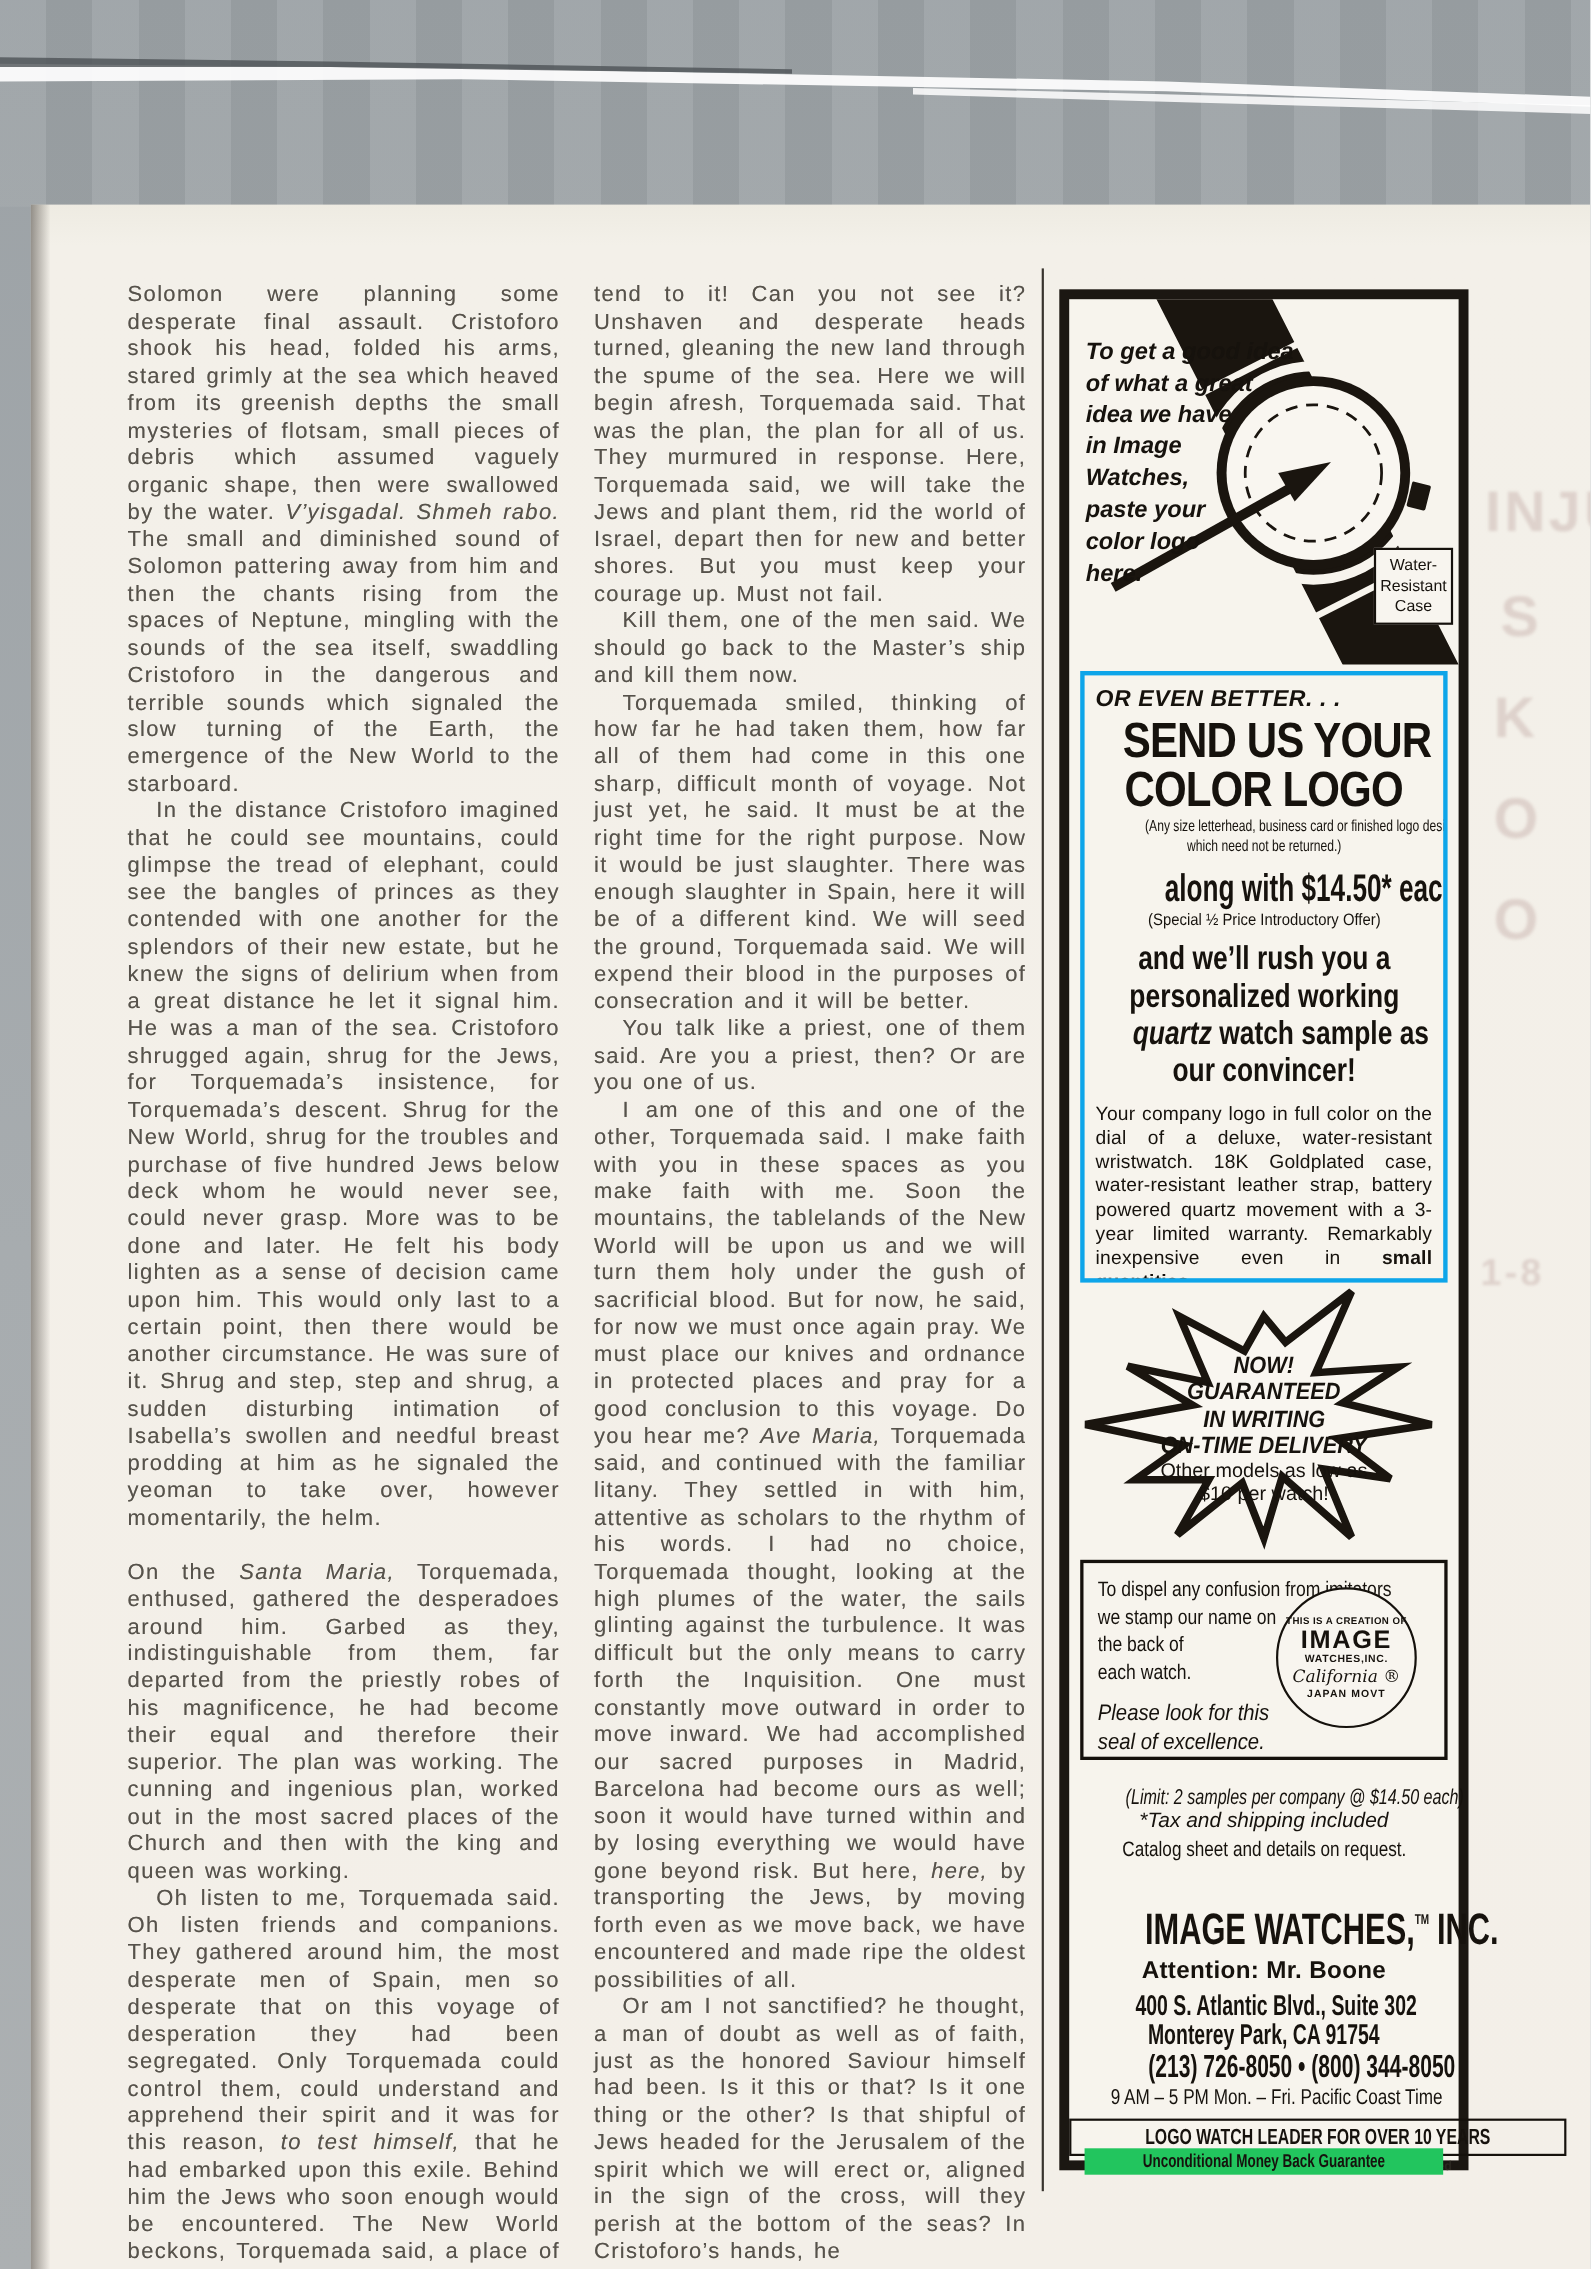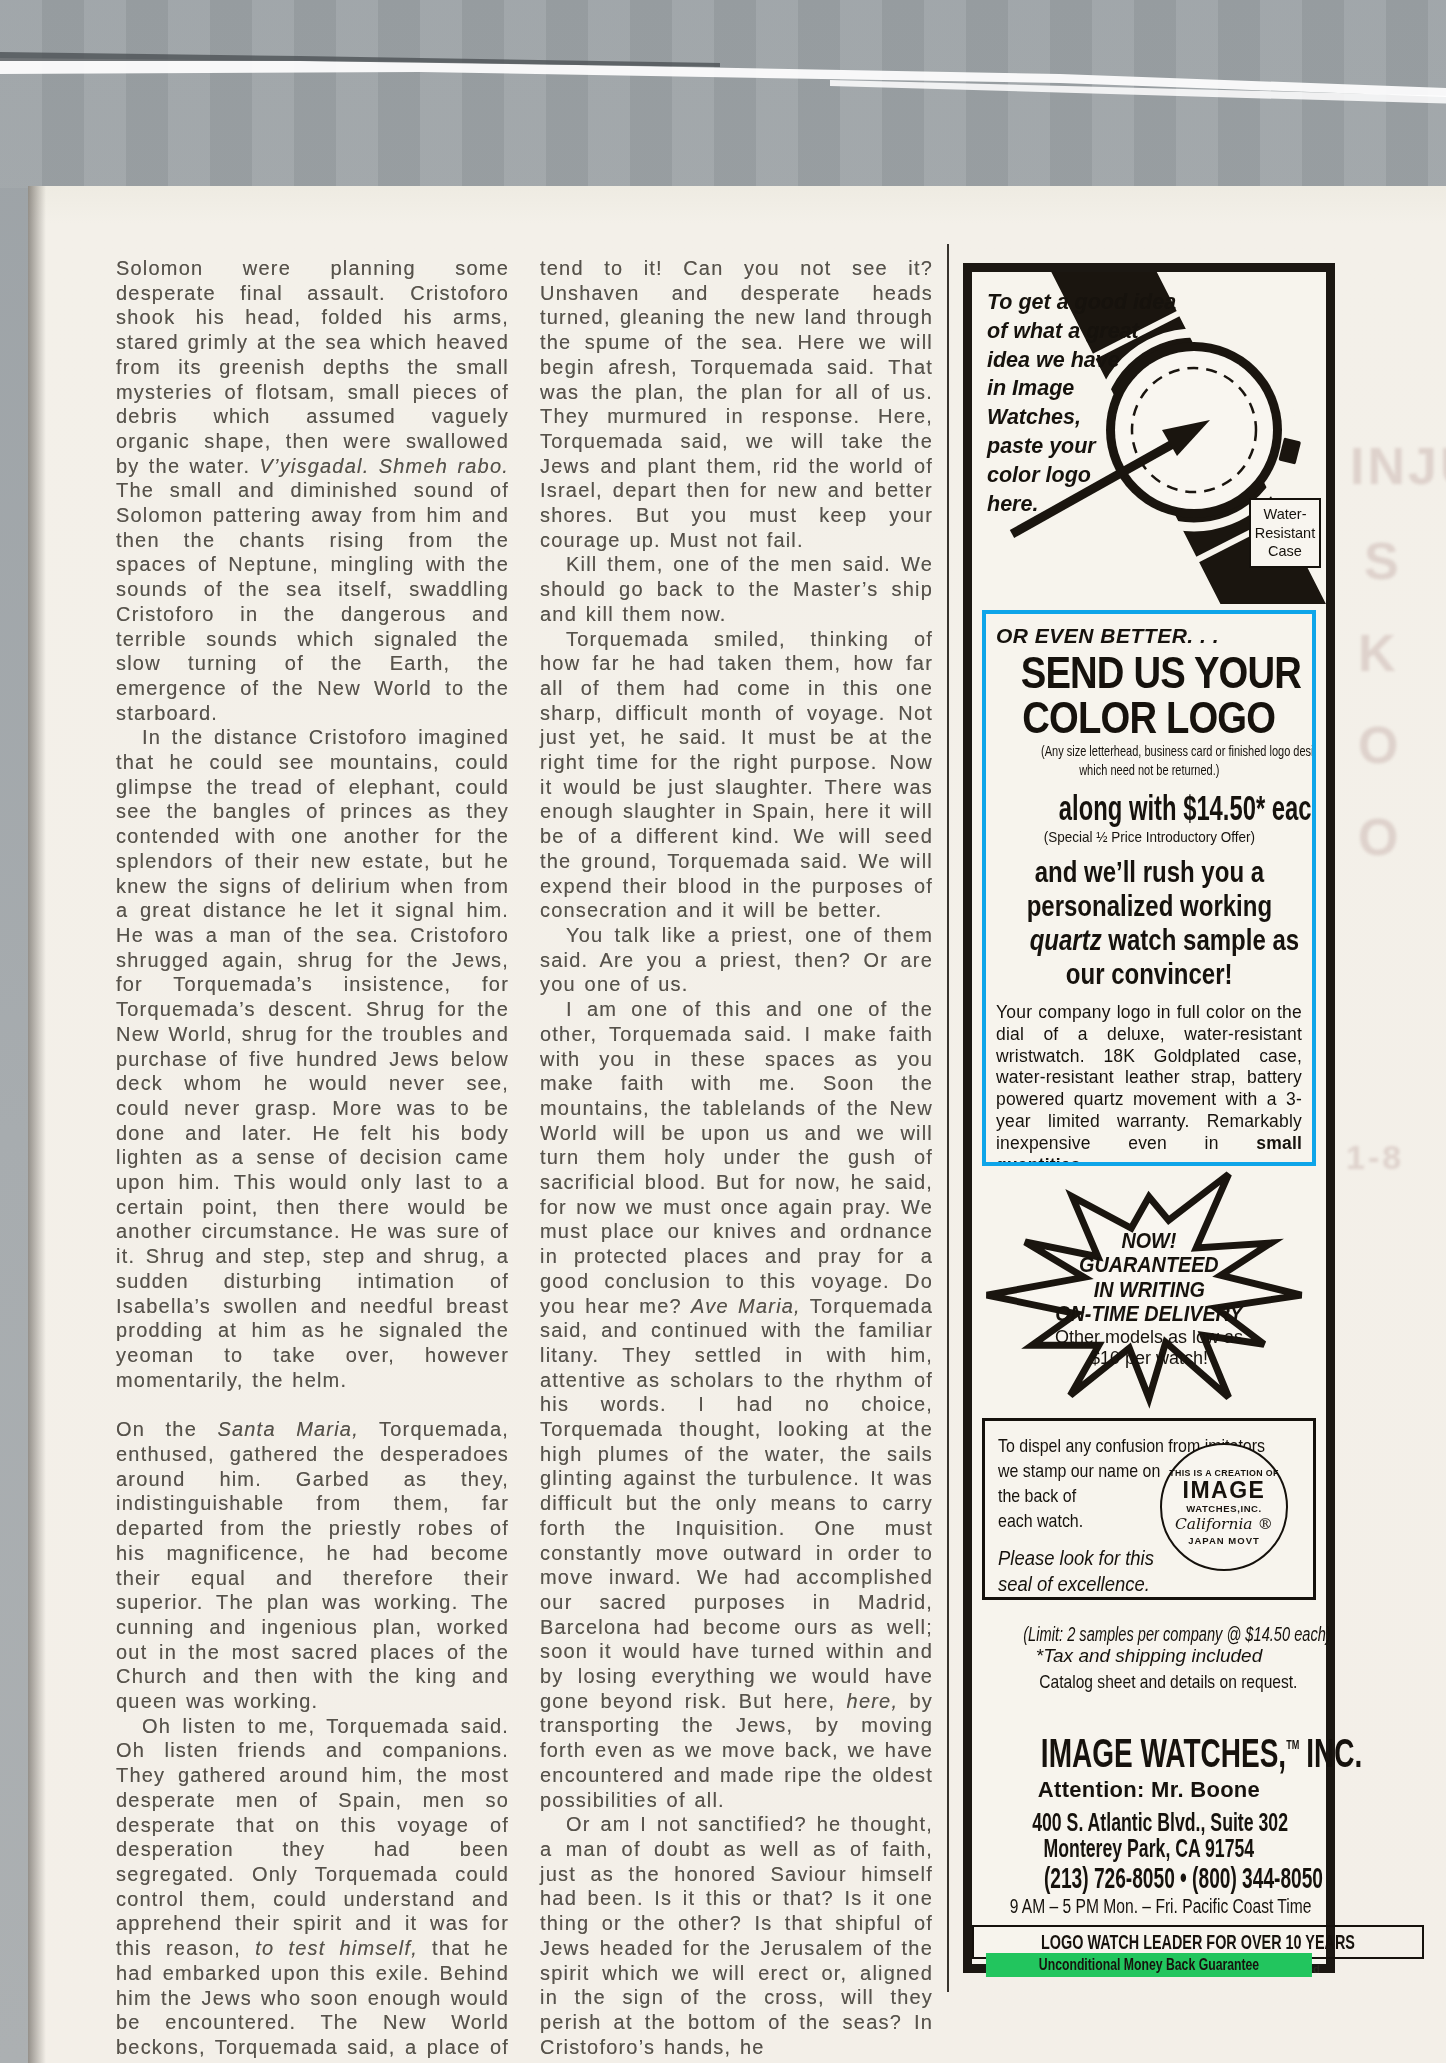--- a/index.html
+++ b/index.html
@@ -32,21 +32,21 @@
   .g4{left:1330px;top:529px;font-size:52px;}
   .g5{left:1330px;top:621px;font-size:52px;}
   .g6{left:1318px;top:952px;font-size:34px;}
   
   .ad{position:absolute;left:935px;top:77px;width:372px;height:1710px;box-sizing:border-box;
     border:9px solid #1b1712;background:#f7f4ed;color:#16120d;}
   .inner{display:inline-block;white-space:nowrap;}
   
   .watch-sec{position:absolute;top:0;left:0;width:354px;height:332px;}
   .watch-svg{position:absolute;left:0;top:0;}
-  .paste-text{position:absolute;left:15px;top:16px;font-weight:bold;font-style:italic;
+  .paste-text{position:absolute;left:15px;top:33px;font-weight:bold;font-style:italic;
     font-size:21.5px;line-height:28.8px;}
   .wr-box{position:absolute;top:226px;right:5px;width:64px;box-sizing:content-box;padding:5px 2px;
     border:2.5px solid #15110c;background:#f8f5ef;text-align:center;font-size:14.5px;line-height:18.5px;}
   
   .offer-box{position:absolute;top:338px;left:10px;width:334px;height:556px;box-sizing:border-box;
     border:4px solid #0ea5e9;padding:10px 10px 8px;text-align:center;overflow:hidden;}
   .kicker{text-align:left;font-weight:bold;font-style:italic;font-size:21px;letter-spacing:.5px;}
   .headline{margin-top:2px;font-weight:bold;font-size:45px;line-height:45px;letter-spacing:-1px;}
   .headline .inner{transform:scaleX(.85);}
   .fineprint{font-size:14.5px;line-height:19px;margin-top:2px;}
@@ -80,21 +80,21 @@
   .seal-top{font-size:8.8px;font-weight:bold;letter-spacing:.4px;}
   .seal-brand{font-size:23px;font-weight:bold;letter-spacing:1.5px;line-height:21px;}
   .seal-sub{font-size:9.5px;font-weight:bold;letter-spacing:.6px;}
   .seal-script{font-family:"DejaVu Serif",serif;font-style:italic;font-size:15.5px;line-height:17px;}
   .seal-bottom{font-size:9.5px;font-weight:bold;letter-spacing:1px;}
   
   .ad-bottom{position:absolute;top:1352px;left:0;width:354px;text-align:center;}
   .limit{font-style:italic;font-size:19.5px;line-height:21px;}
   .limit .inner{transform:scaleX(.75);}
   .tax{font-style:italic;font-size:19px;line-height:21px;}
-  .catalog{margin-top:6px;font-size:19px;line-height:19px;text-align:right;}
+  .catalog{margin-top:6px;font-size:19px;line-height:19px;}
   .catalog .inner{transform:scaleX(.82);}
   .company-name{margin-top:32px;font-weight:bold;font-size:40px;line-height:44px;}
   .company-name .inner{transform:scaleX(.7);}
   .company-name sup{font-size:13px;vertical-align:18px;}
   .company-name .sfx{margin-left:10px;}
   .attention{margin-top:2px;font-weight:bold;font-size:22px;line-height:26px;letter-spacing:.3px;}
   .addr{font-weight:bold;font-size:26px;line-height:26px;}
   .addr .inner{transform:scaleX(.68);}
   .addr1{margin-top:6px;}
   .phones{margin-top:2px;font-weight:bold;font-size:29px;line-height:30px;}

